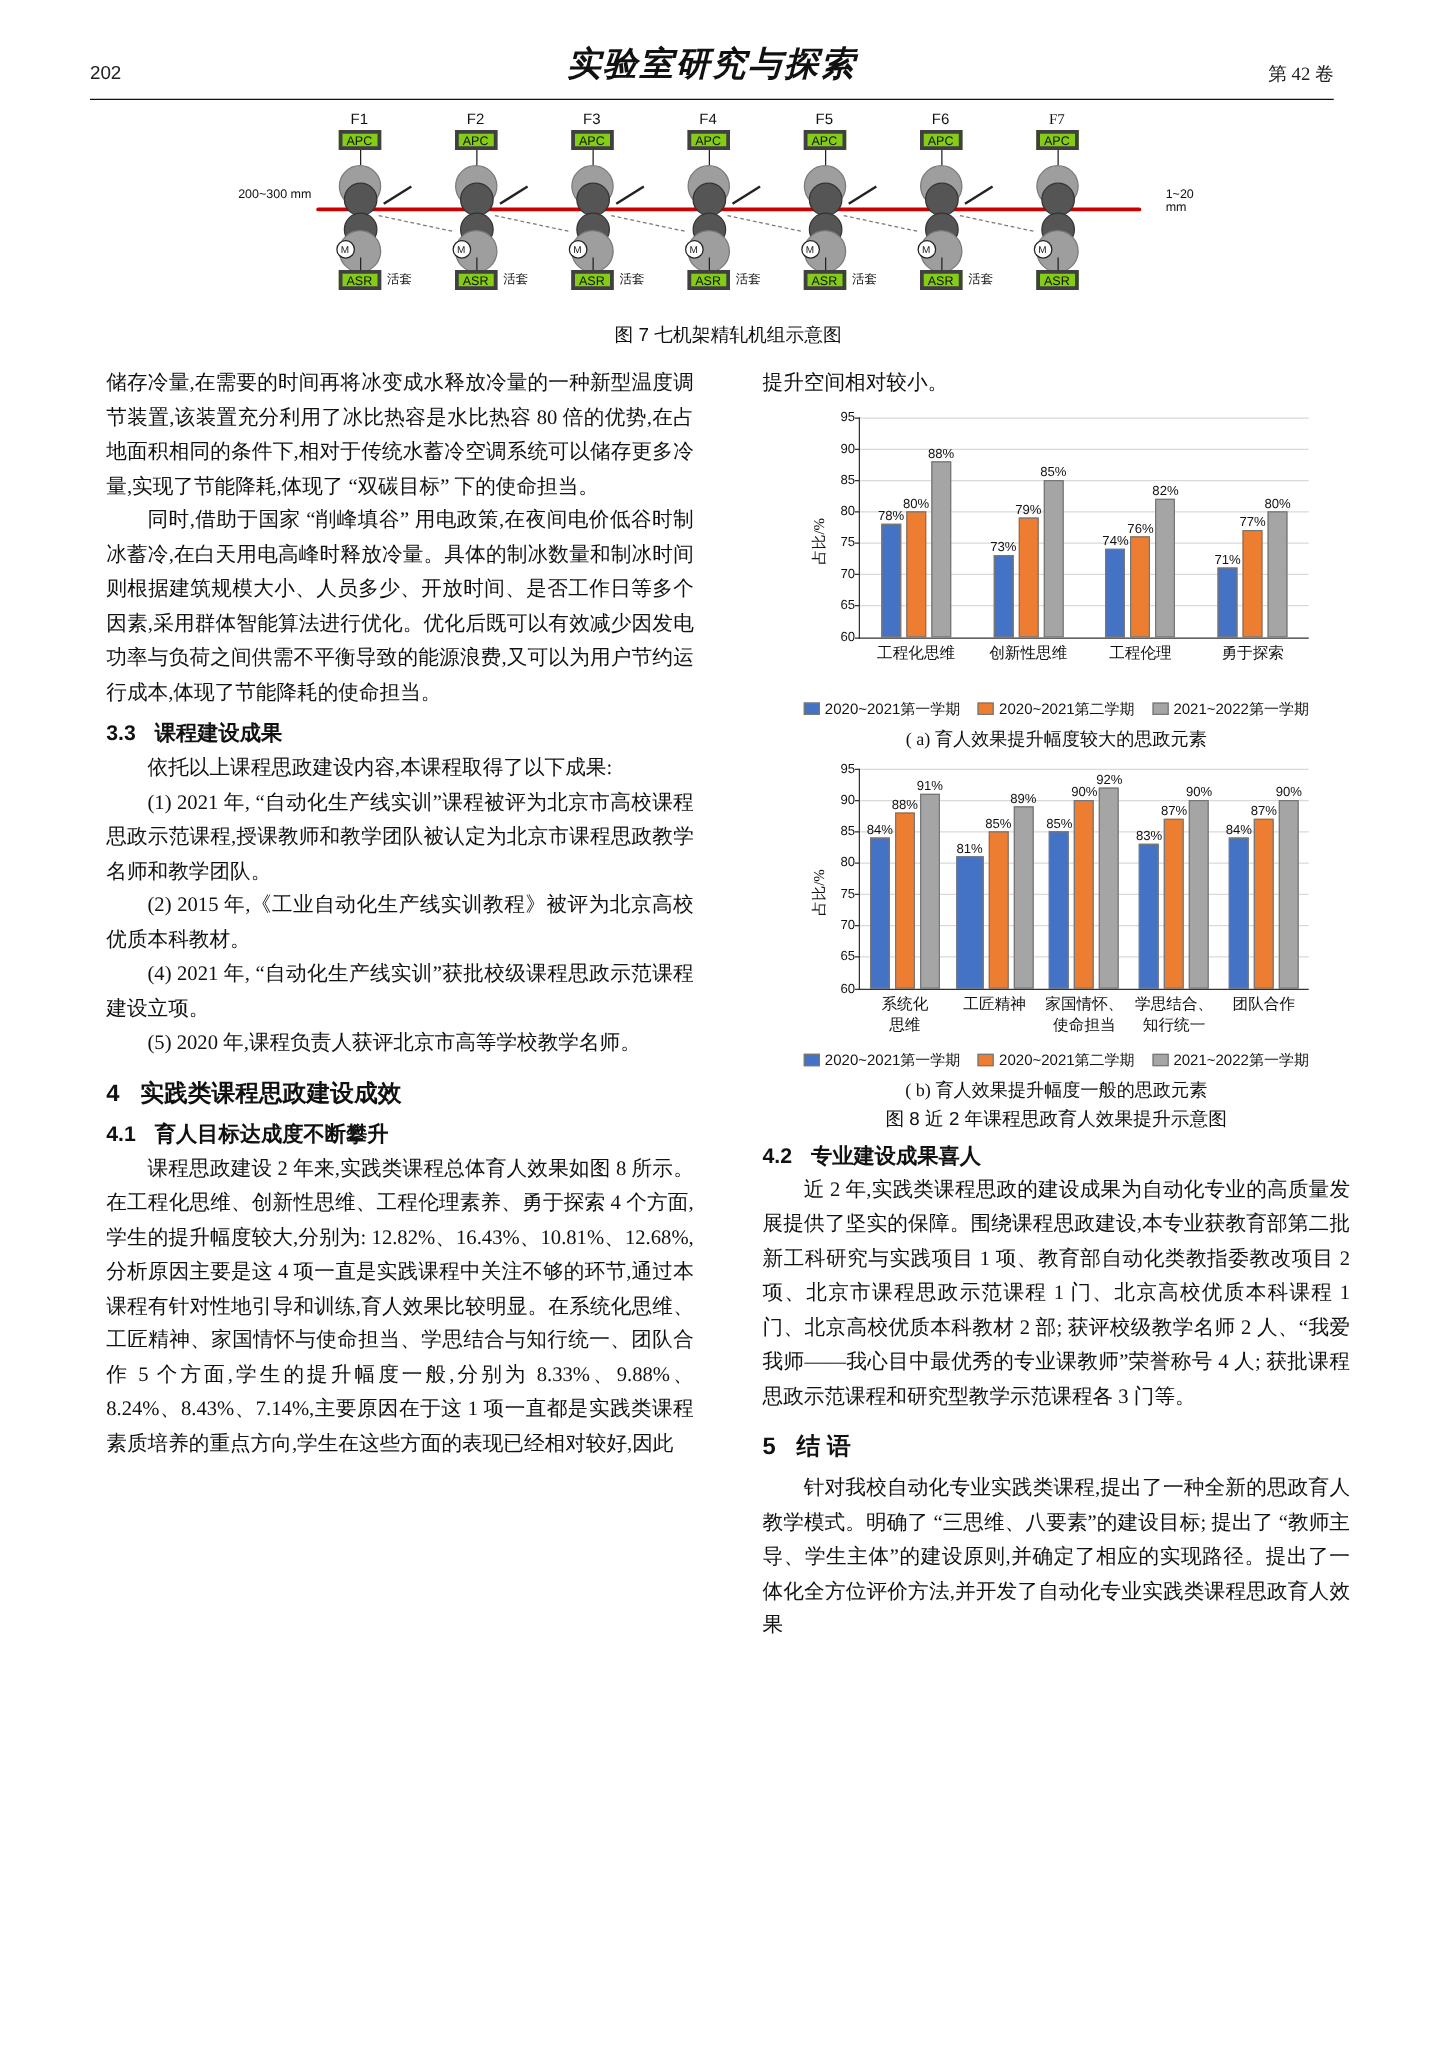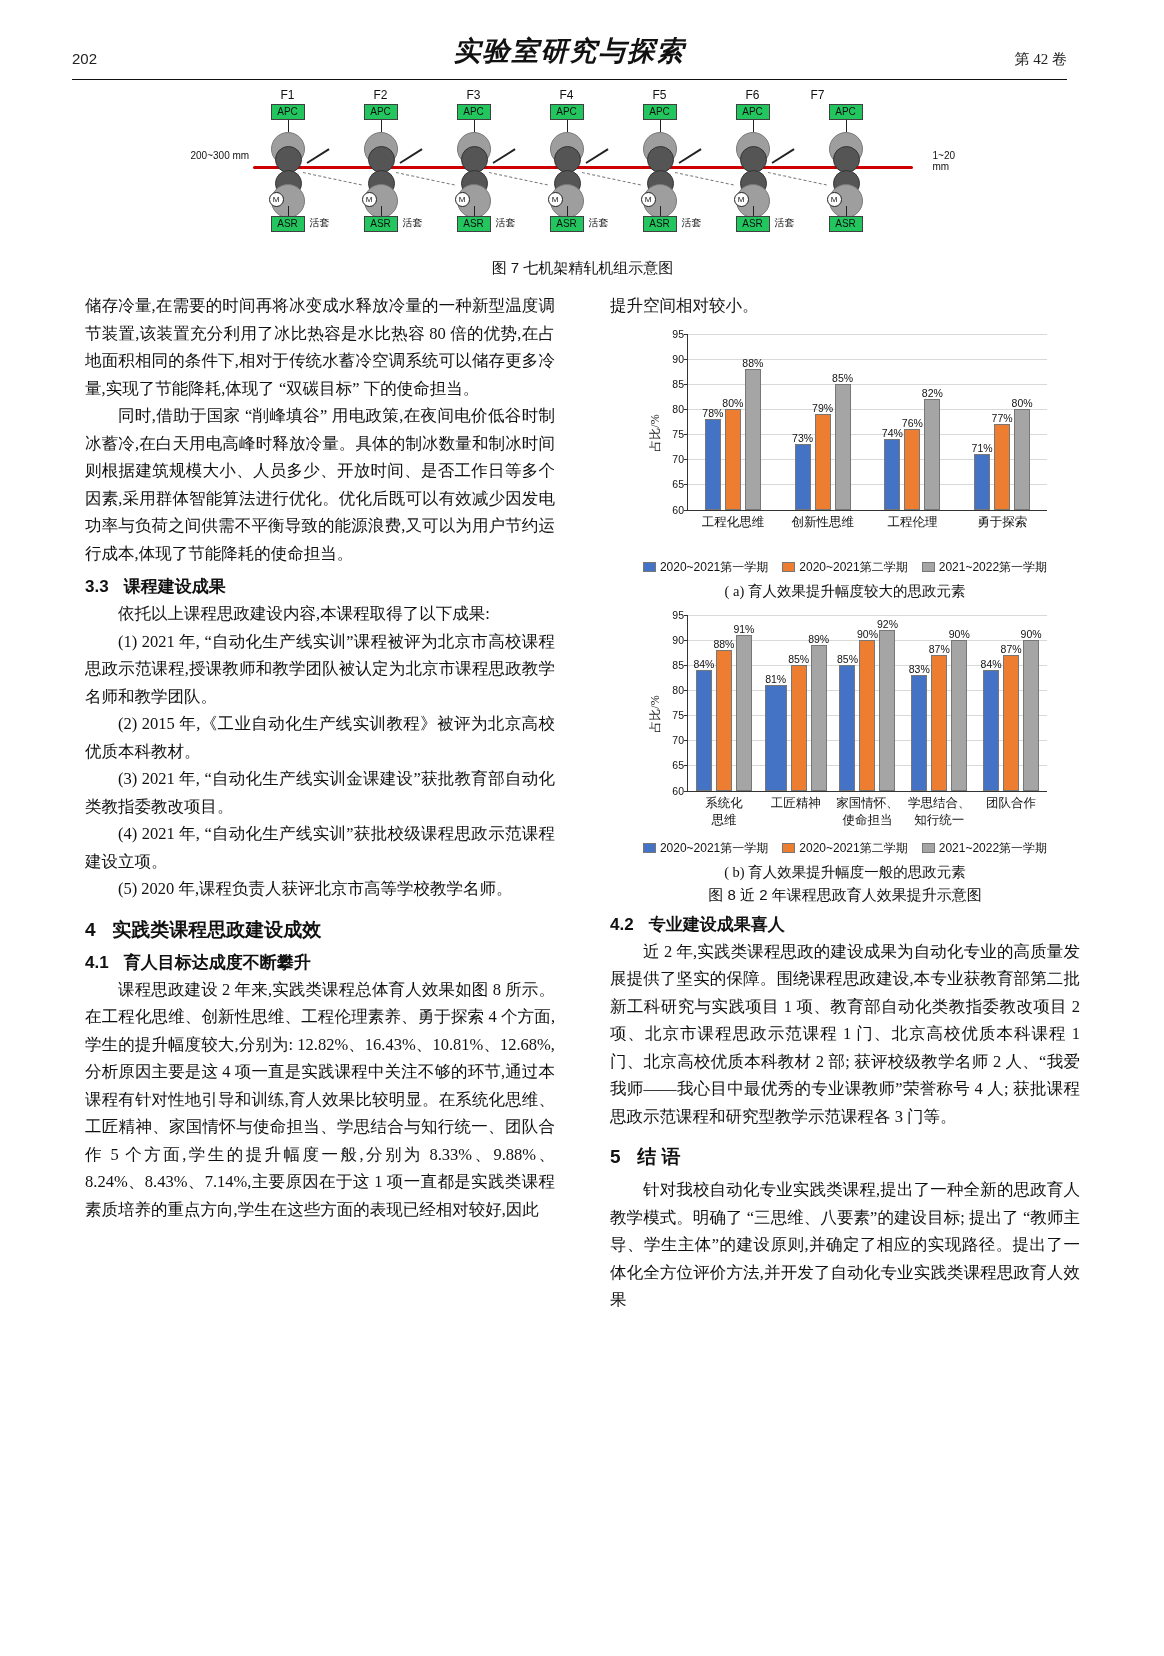--- a/index.html
+++ b/index.html
@@ -38,21 +38,21 @@
     border-bottom:1.5px solid #111;
   }
 
   
   .fig7wrap { position:absolute; top:88px; left:85px; width:995px; height:195px; }
   .fig7 { position:relative; width:700px; height:165px; margin:0 auto; }
   .roller { position:absolute; width:34px; height:34px; border-radius:50%;
             background:#9e9e9e; border:1px solid #7a7a7a; }
   .roller.sm { width:27px; height:27px; background:#555; border-color:#333;}
   .apcbox, .asrbox {
-    position:absolute; border:1px solid #404040; background:#22c55e;
+    position:absolute; border:3px solid #404040; background:#84cc16;
     font-family:"Liberation Sans", sans-serif; font-size:10px;
     text-align:center; line-height:14px; width:34px; height:16px;
   }
   .standlabel {
     position:absolute; font-family:"Liberation Sans", sans-serif;
     font-size:12px; text-align:center; width:34px;
   }
   .mcirc {
     position:absolute; width:15px; height:15px; border-radius:50%;
     border:1px solid #222; background:#fff; font-size:8px; text-align:center;
@@ -214,21 +214,21 @@
         <div class="roller" style="left: 503px; top: 44px;"></div>
         <div class="roller sm" style="left: 507px; top: 58px;"></div>
         <div class="roller sm" style="left: 507px; top: 82px;"></div>
         <div class="roller" style="left: 503px; top: 96px;"></div>
         <div class="mcirc" style="left: 501px; top: 104px;">M</div>
         <div class="asrbox" style="left: 503px; top: 128px;">ASR</div>
         <div style="position: absolute; width: 1px; background: rgb(34, 34, 34); left: 520px; top: 118px; height: 10px;"></div>
         <div class="huotao" style="left: 541px; top: 100px;">活套</div>
         <div style="position: absolute; left: 539px; top: 74px; width: 26px; height: 2px; background: rgb(34, 34, 34); transform: rotate(-32deg); transform-origin: left center;"></div>
         <div style="position: absolute; left: 535px; top: 84px; width: 60px; height: 0px; border-top: 1px dashed rgb(119, 119, 119); transform: rotate(12deg); transform-origin: left center;"></div>
-        <div class="standlabel" style="left: 568px; top: 0px;">F7</div>
+        <div class="standlabel" style="left: 596px; top: 0px; font-family: Liberation Serif, serif;">F7</div>
         <div class="apcbox" style="left: 596px; top: 16px;">APC</div>
         <div style="position: absolute; width: 1px; background: rgb(34, 34, 34); left: 613px; top: 32px; height: 12px;"></div>
         <div class="roller" style="left: 596px; top: 44px;"></div>
         <div class="roller sm" style="left: 600px; top: 58px;"></div>
         <div class="roller sm" style="left: 600px; top: 82px;"></div>
         <div class="roller" style="left: 596px; top: 96px;"></div>
         <div class="mcirc" style="left: 594px; top: 104px;">M</div>
         <div class="asrbox" style="left: 596px; top: 128px;">ASR</div>
         <div style="position: absolute; width: 1px; background: rgb(34, 34, 34); left: 613px; top: 118px; height: 10px;"></div>
         <div class="dimlabel" style="left: -42px; top: 62px;">200~300 mm</div>
@@ -241,21 +241,20 @@
     <p class="">储存冷量,在需要的时间再将冰变成水释放冷量的一种新型温度调节装置,该装置充分利用了冰比热容是水比热容 80 倍的优势,在占地面积相同的条件下,相对于传统水蓄冷空调系统可以储存更多冷量,实现了节能降耗,体现了 “双碳目标” 下的使命担当。</p>
     <p class="indent">同时,借助于国家 “削峰填谷” 用电政策,在夜间电价低谷时制冰蓄冷,在白天用电高峰时释放冷量。具体的制冰数量和制冰时间则根据建筑规模大小、人员多少、开放时间、是否工作日等多个因素,采用群体智能算法进行优化。优化后既可以有效减少因发电功率与负荷之间供需不平衡导致的能源浪费,又可以为用户节约运行成本,体现了节能降耗的使命担当。</p>
 
     <div class="h3">
       <span class="num">3.3</span>
       <span>课程建设成果</span>
     </div>
     <p class="indent">依托以上课程思政建设内容,本课程取得了以下成果:</p>
     <p class="indent">(1) 2021 年, “自动化生产线实训”课程被评为北京市高校课程思政示范课程,授课教师和教学团队被认定为北京市课程思政教学名师和教学团队。</p>
     <p class="indent">(2) 2015 年,《工业自动化生产线实训教程》被评为北京高校优质本科教材。</p>
-    <p class="indent">(3) 2021 年, “自动化生产线实训金课建设”获批教育部自动化类教指委教改项目。</p>
     <p class="indent">(4) 2021 年, “自动化生产线实训”获批校级课程思政示范课程建设立项。</p>
     <p class="indent">(5) 2020 年,课程负责人获评北京市高等学校教学名师。</p>
 
     <div class="h2">
       <span class="num">4</span>
       <span>实践类课程思政建设成效</span>
     </div>
     <div class="h3">
       <span class="num">4.1</span>
       <span>育人目标达成度不断攀升</span>

